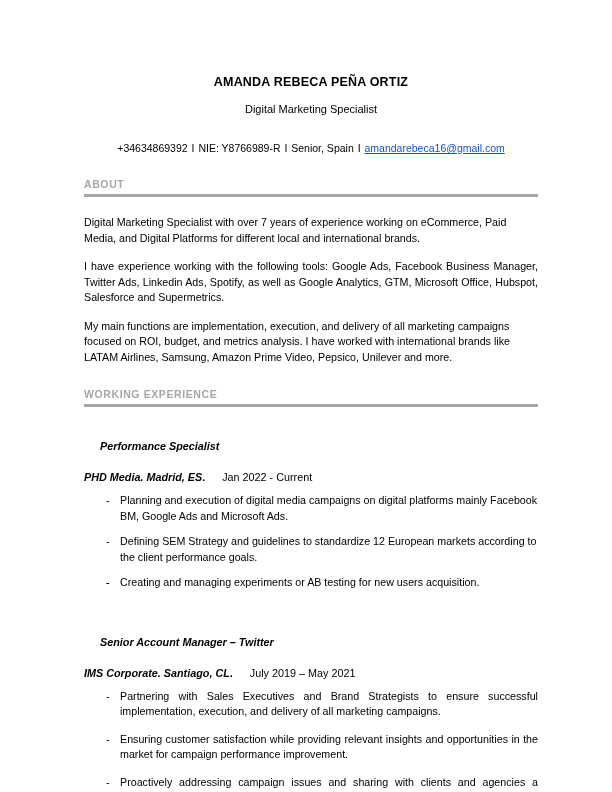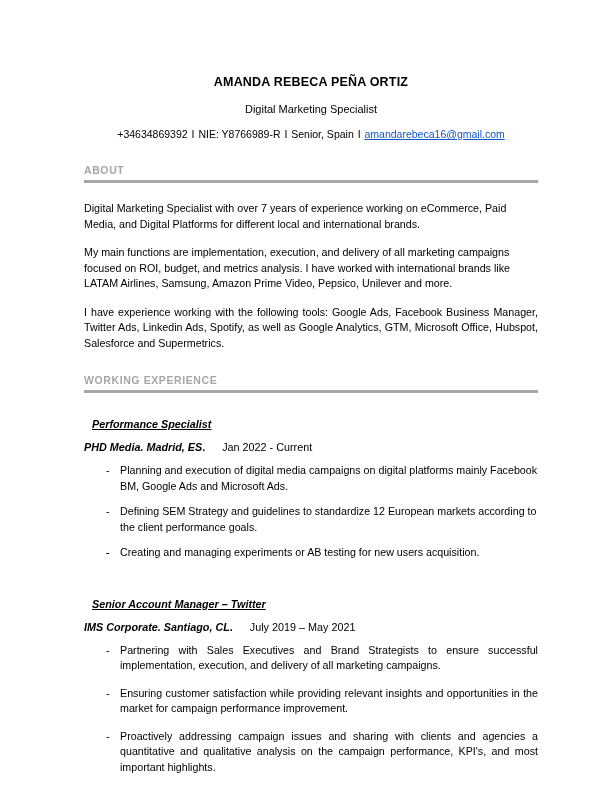--- a/index.html
+++ b/index.html
@@ -36,21 +36,21 @@
     font-size: 12.5px;
     font-weight: bold;
     letter-spacing: 0.2px;
     line-height: 16px;
     margin: 0 0 12px 0;
   }
   .doc-subtitle {
     text-align: center;
     font-size: 11px;
     line-height: 14px;
-    margin: 0 0 11px 0;
+    margin: 0 0 25px 0;
   }
   .contact-line {
     text-align: center;
     font-size: 10.5px;
     line-height: 14px;
     margin: 0;
     white-space: nowrap;
   }
   .contact-sep {
     padding: 0 1px;
@@ -94,23 +94,22 @@
   }
 
   
   .job {
     margin-top: 16px;
   }
   .job-title {
     font-size: 10.8px;
     font-weight: bold;
     font-style: italic;
-    text-decoration: underline;
     line-height: 15px;
-    margin: 8px;
+    margin: 16px;
     display: inline-block;
   }
   .job-meta {
     font-size: 10.8px;
     line-height: 15px;
     margin: 0;
     white-space: nowrap;
   }
   .job-company {
     font-weight: bold;
@@ -171,22 +170,22 @@
         <a class="email-link" href="#">amandarebeca16@gmail.com</a>
       </div>
     </div>
 
     <div class="section">
       <div class="section-title">ABOUT</div>
       <div class="section-rule"></div>
 
       <div class="about-body">
         <p class="body-text">Digital Marketing Specialist with over 7 years of experience working on eCommerce, Paid Media, and Digital Platforms for different local and international brands.</p>
+        <p class="body-text justify">I have experience working with the following tools: Google Ads, Facebook Business Manager, Twitter Ads, Linkedin Ads, Spotify, as well as Google Analytics, GTM, Microsoft Office, Hubspot, Salesforce and Supermetrics.</p>
         <p class="body-text">My main functions are implementation, execution, and delivery of all marketing campaigns focused on ROI, budget, and metrics analysis. I have worked with international brands like LATAM Airlines, Samsung, Amazon Prime Video, Pepsico, Unilever and more.</p>
-        <p class="body-text justify">I have experience working with the following tools: Google Ads, Facebook Business Manager, Twitter Ads, Linkedin Ads, Spotify, as well as Google Analytics, GTM, Microsoft Office, Hubspot, Salesforce and Supermetrics.</p>
       </div>
     </div>
 
     <div class="section">
       <div class="section-title">WORKING EXPERIENCE</div>
       <div class="section-rule"></div>
 
       <div class="job">
         <div class="job-title">Performance Specialist</div>
         <div class="job-meta">

